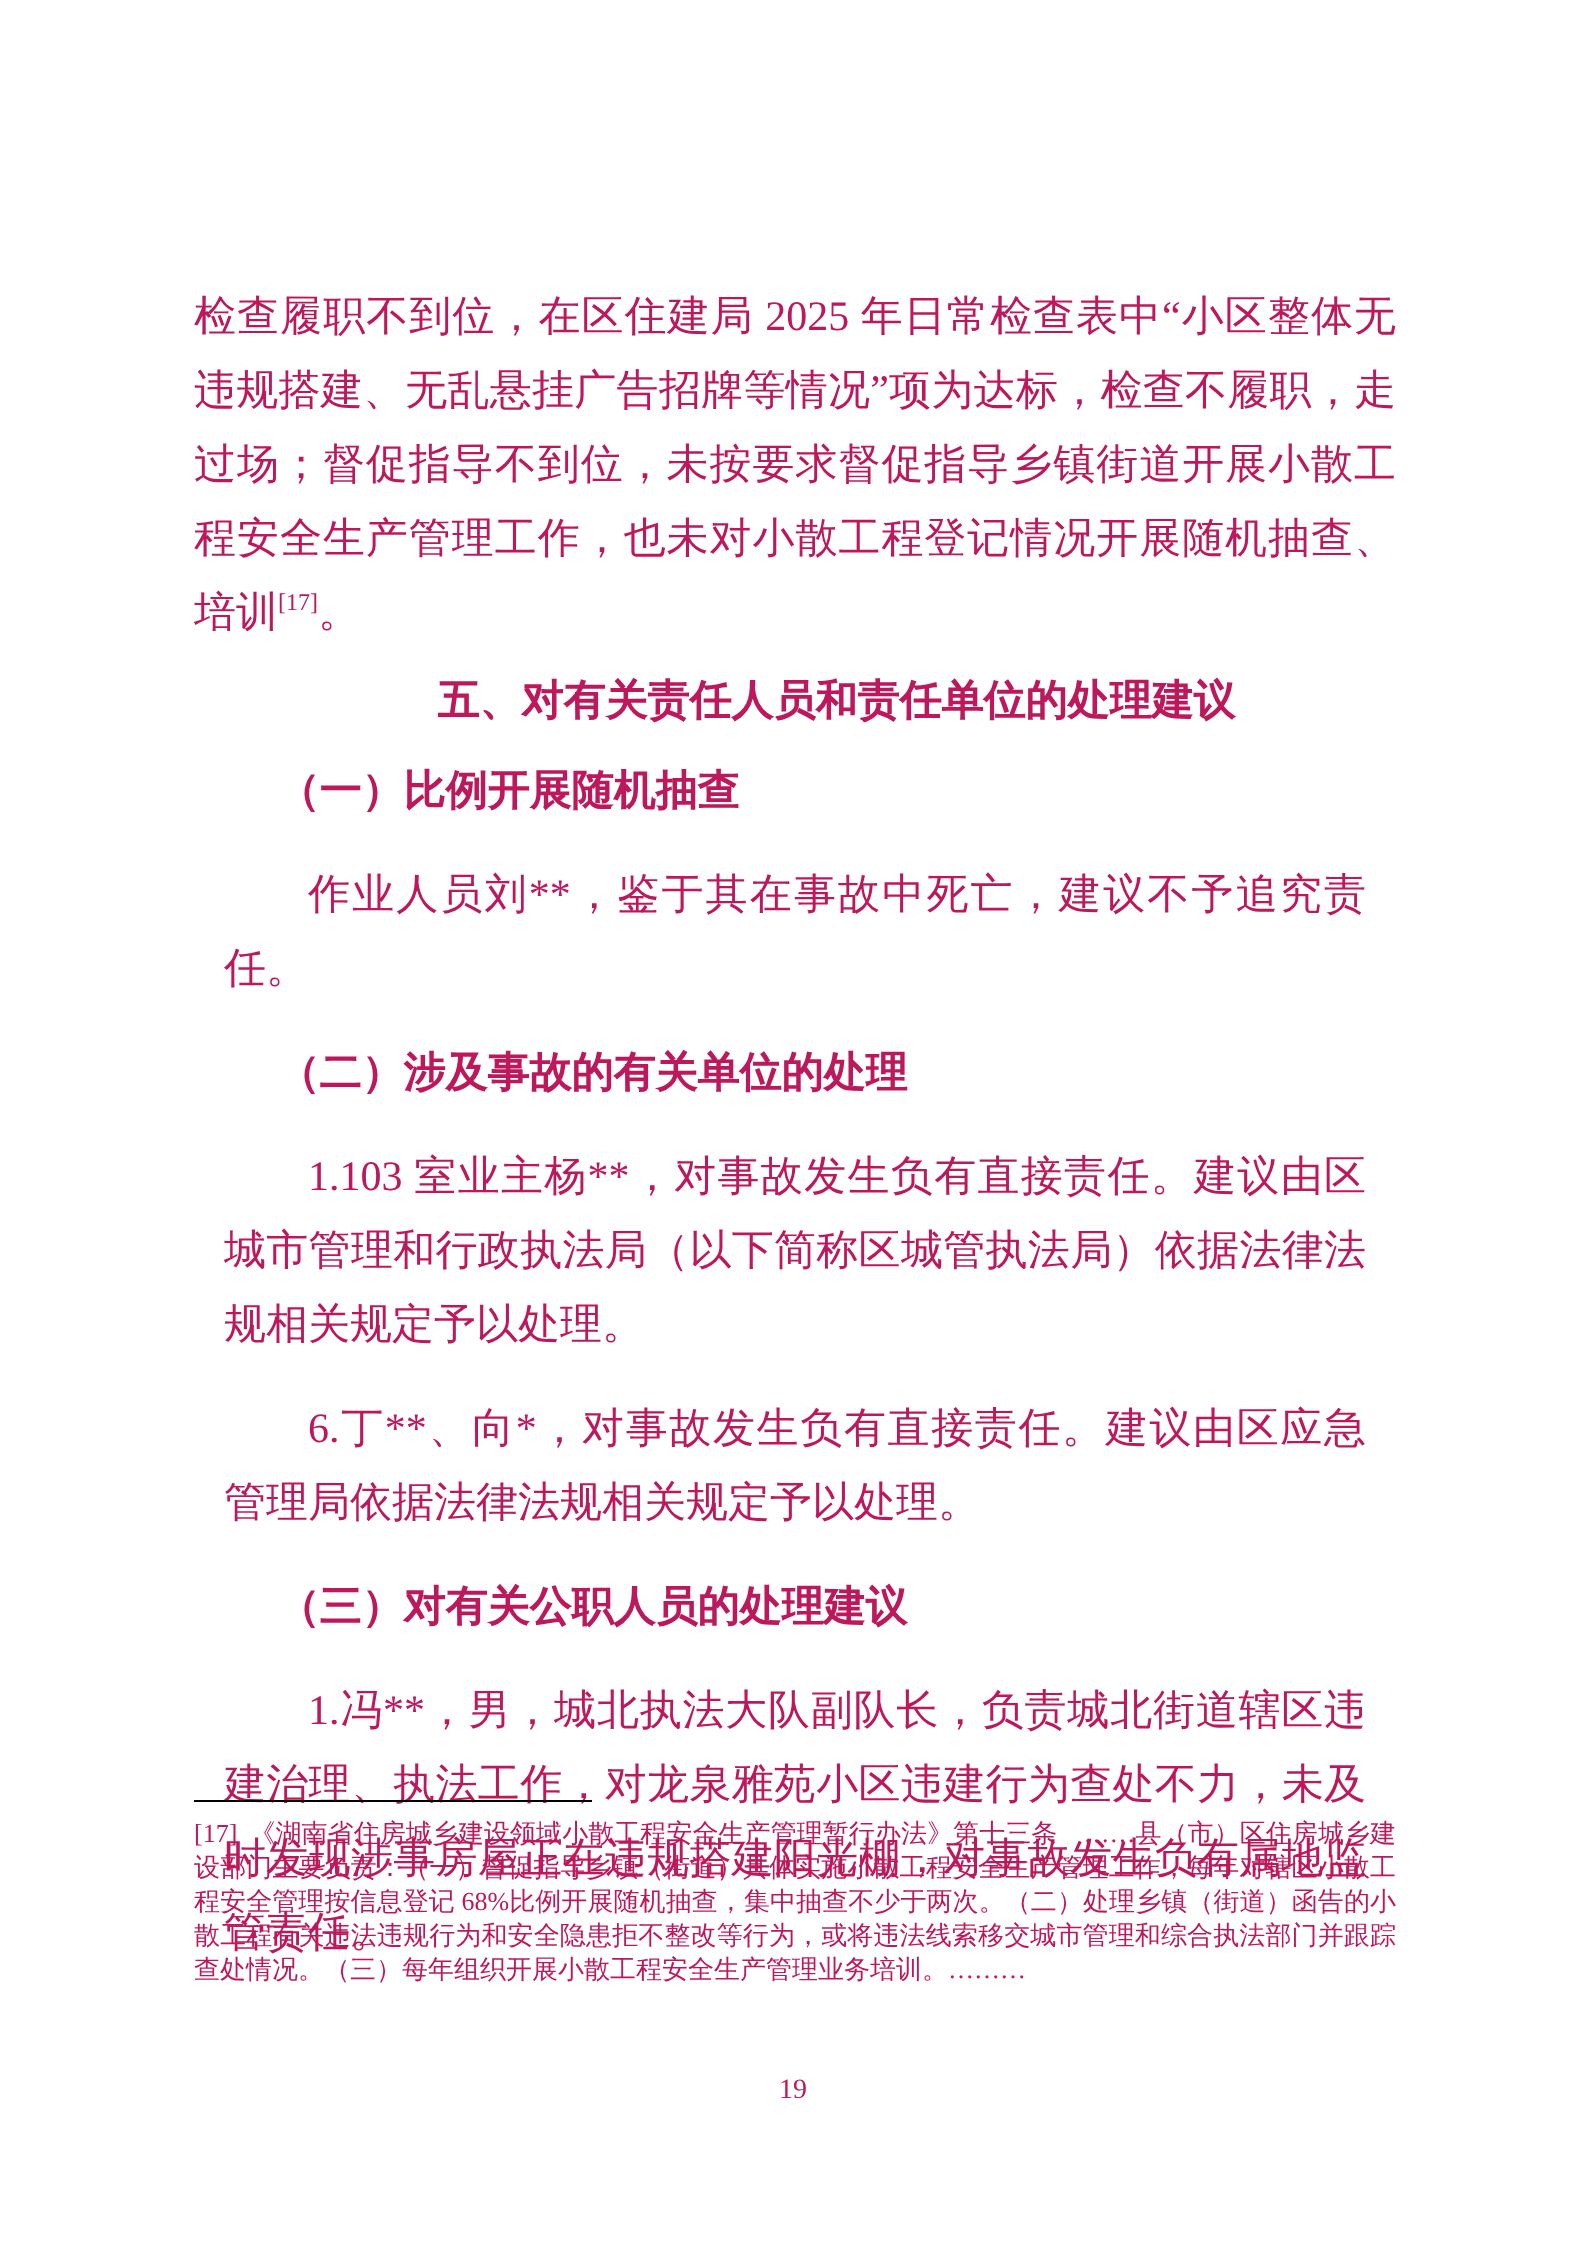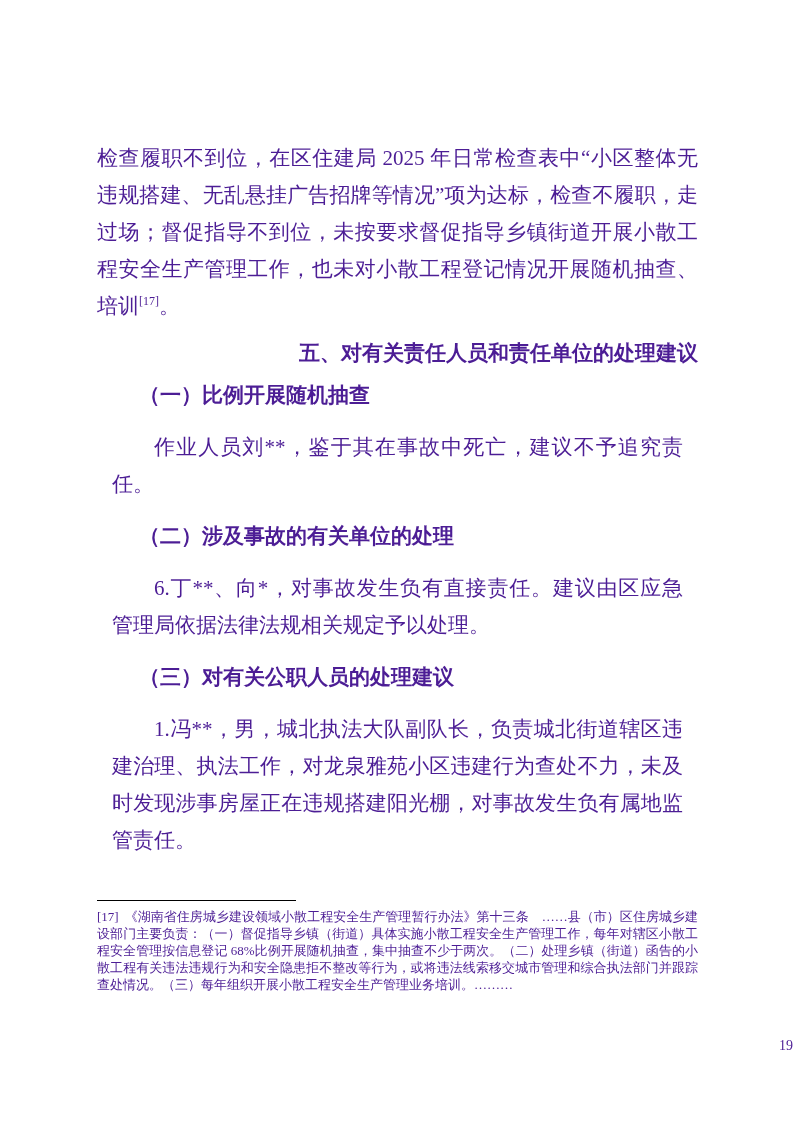--- a/index.html
+++ b/index.html
@@ -2,21 +2,21 @@
 <html><head>
 <meta charset="utf-8">
 <style>
   html, body { margin: 0; padding: 0; background: #e8e8e8; }
   .page {
     position: relative;
     width: 793px;
     height: 1122px;
     margin: 0 auto;
     background: #ffffff;
-    color: #4c1d95;
+    color: #be185d;
     font-family: "Liberation Serif", serif;
     box-sizing: border-box;
     overflow: hidden;
   }
   .main-text {
     position: absolute;
     top: 140px;
     left: 97px;
     width: 601px;
     font-size: 21px;
@@ -29,23 +29,23 @@
   }
   .body-paragraph {
     margin: 15px;
     text-indent: 2em;
   }
   .section-heading {
     margin: 9px 0 0 0;
     font-size: 21px;
     line-height: 37px;
     font-weight: bold;
-    font-family: Liberation Sans, sans-serif;
+    font-family: Liberation Mono, monospace;
     text-indent: 2em;
-    text-align: right;
+    text-align: center;
   }
   .subsection-heading {
     margin: 6px 0 0 0;
     font-size: 21px;
     line-height: 37px;
     font-weight: bold;
     font-family: "Liberation Serif", serif;
     text-indent: 2em;
     text-align: left;
   }
@@ -72,40 +72,41 @@
     font-size: 13px;
     line-height: 17px;
     text-align: justify;
   }
   .footnote-marker { padding-right: 6px; }
   .page-number {
     position: absolute;
     bottom: 68px;
     left: 0;
     width: 100%;
-    text-align: right;
+    text-align: center;
     font-size: 14px;
     font-family: "Liberation Serif", serif;
   }
 </style>
 </head>
 <body>
 
 <div class="page">
 
   <div class="main-text">
 
     <p class="para-continuation"><span>检查履职不到位，在区住建局 2025 年日常检查表中“小区整体无违规搭建、无乱悬挂广告招牌等情况”项为达标，检查不履职，走过场；督促指导不到位，未按要求督促指导乡镇街道开展小散工程安全生产管理工作，也未对小散工程登记情况开展随机抽查、培训</span><sup class="footnote-ref">[17]</sup><span>。</span></p>
 
     <h1 class="section-heading">五、对有关责任人员和责任单位的处理建议</h1>
 
     <h2 class="subsection-heading">（一）比例开展随机抽查</h2>
     <p class="body-paragraph">作业人员刘**，鉴于其在事故中死亡，建议不予追究责任。</p>
 
     <h2 class="subsection-heading">（二）涉及事故的有关单位的处理</h2>
+    <p class="body-paragraph">1.103 室业主杨**，对事故发生负有直接责任。建议由区城市管理和行政执法局（以下简称区城管执法局）依据法律法规相关规定予以处理。</p>
     <p class="body-paragraph">6.丁**、向*，对事故发生负有直接责任。建议由区应急管理局依据法律法规相关规定予以处理。</p>
 
     <h2 class="subsection-heading">（三）对有关公职人员的处理建议</h2>
     <p class="body-paragraph">1.冯**，男，城北执法大队副队长，负责城北街道辖区违建治理、执法工作，对龙泉雅苑小区违建行为查处不力，未及时发现涉事房屋正在违规搭建阳光棚，对事故发生负有属地监管责任。</p>
 
   </div>
 
   <div class="footnote-block">
     <hr class="footnote-separator">
     <p class="footnote-text"><span class="footnote-marker">[17]</span><span>《湖南省住房城乡建设领域小散工程安全生产管理暂行办法》第十三条　……县（市）区住房城乡建设部门主要负责：（一）督促指导乡镇（街道）具体实施小散工程安全生产管理工作，每年对辖区小散工程安全管理按信息登记 68%比例开展随机抽查，集中抽查不少于两次。（二）处理乡镇（街道）函告的小散工程有关违法违规行为和安全隐患拒不整改等行为，或将违法线索移交城市管理和综合执法部门并跟踪查处情况。（三）每年组织开展小散工程安全生产管理业务培训。………</span></p>

